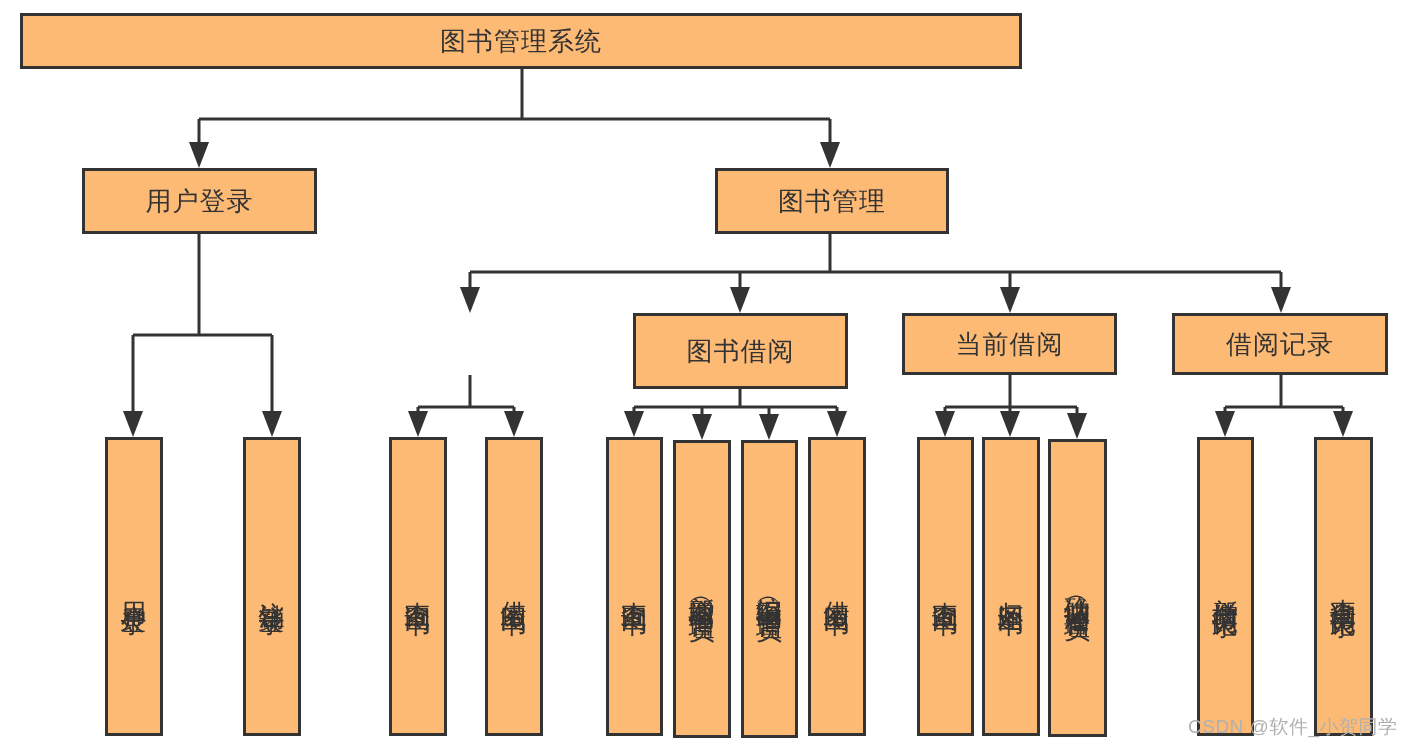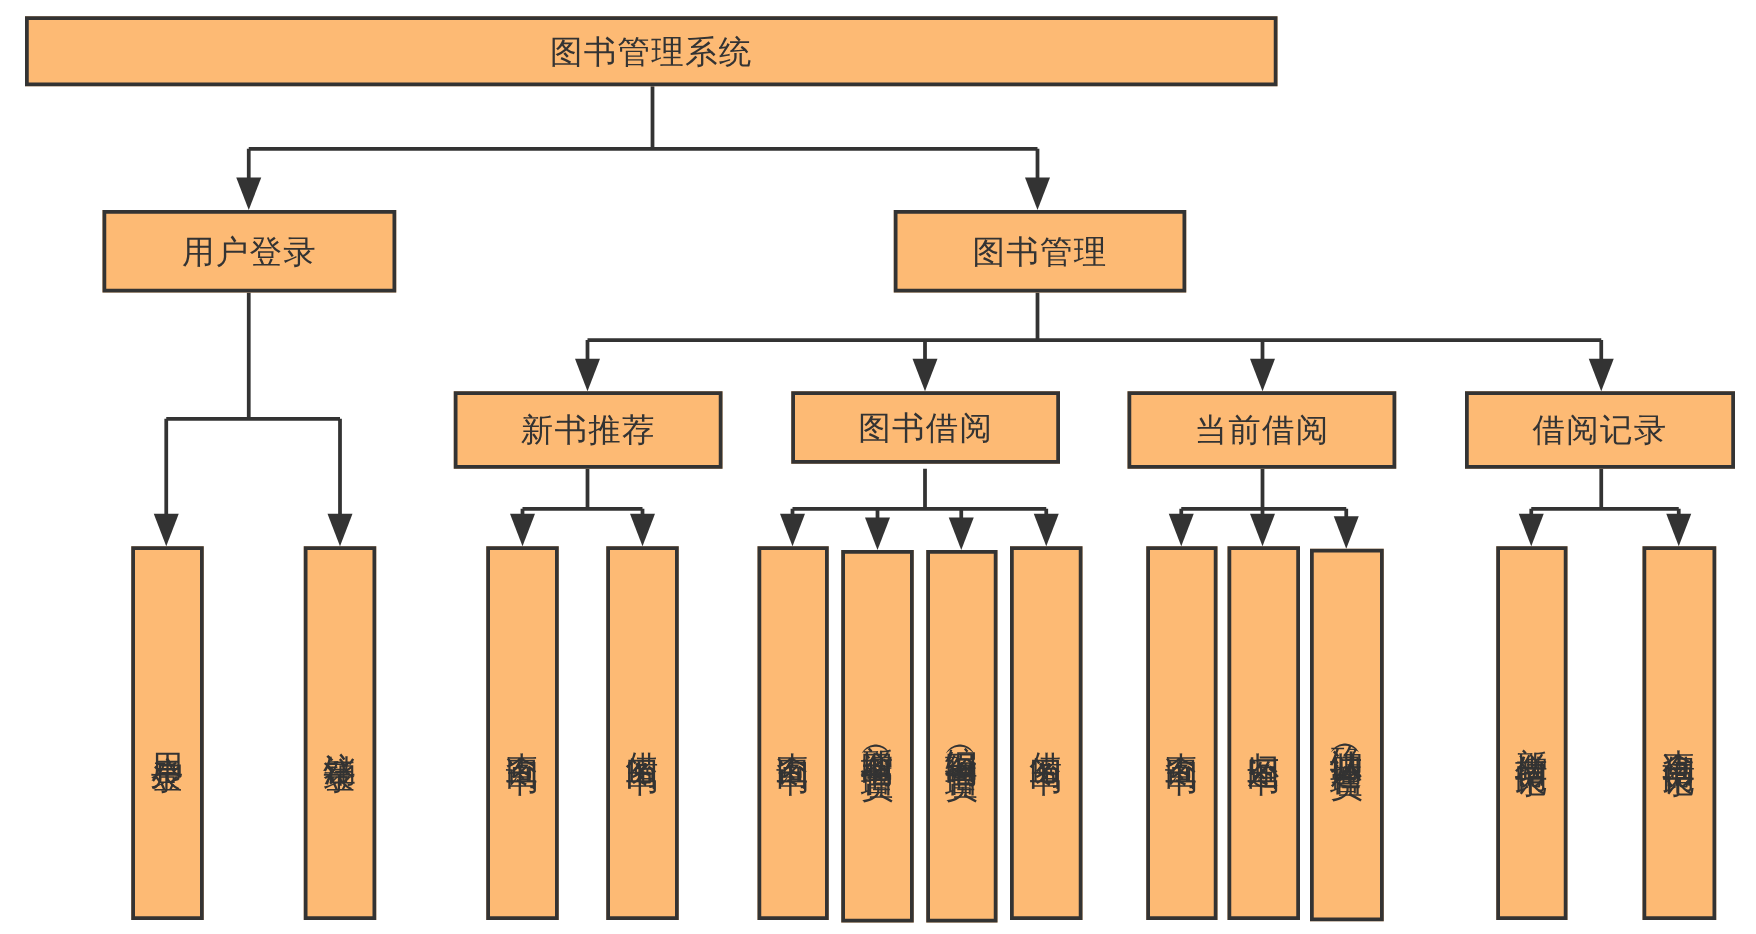--- a/index.html
+++ b/index.html
@@ -64,22 +64,21 @@
     <polygon points="1067,413 1087,413 1077,439"></polygon>
     <polygon points="1215,411 1235,411 1225,437"></polygon>
     <polygon points="1333,411 1353,411 1343,437"></polygon>
   </svg>
 
   <div class="node" style="left:20px;top:13px;width:1002px;height:56px">图书管理系统</div>
 
   <div class="node" style="left:82px;top:168px;width:235px;height:66px">用户登录</div>
   <div class="node" style="left:715px;top:168px;width:234px;height:66px">图书管理</div>
 
-  <div class="node" style="left:363px;top:313px;width:215px;height:62px">新书推荐</div>
-  <div class="node" style="left:633px;top:313px;width:215px;height:58px">图书借阅</div>
+  <div class="node" style="left:633px;top:313px;width:215px;height:76px">图书借阅</div>
   <div class="node" style="left:1172px;top:313px;width:216px;height:62px">借阅记录</div>
   <div class="node" style="left:902px;top:313px;width:215px;height:62px">当前借阅</div>
 
   <div class="node vbox" style="left:105px;top:437px;width:58px;height:299px">用户登录</div>
   <div class="node vbox" style="left:243px;top:437px;width:58px;height:299px">注销登录</div>
 
   <div class="node vbox" style="left:389px;top:437px;width:58px;height:299px">查询图书</div>
   <div class="node vbox" style="left:485px;top:437px;width:58px;height:299px">借阅图书</div>
 
   <div class="node vbox" style="left:606px;top:437px;width:57px;height:299px">查询图书</div>
@@ -87,13 +86,14 @@
   <div class="node vbox" style="left:741px;top:440px;width:57px;height:298px">编辑图书（管理员）</div>
   <div class="node vbox" style="left:808px;top:437px;width:58px;height:299px">借阅图书</div>
 
   <div class="node vbox" style="left:917px;top:437px;width:57px;height:299px">查询图书</div>
   <div class="node vbox" style="left:982px;top:437px;width:58px;height:299px">归还图书</div>
   <div class="node vbox" style="left:1048px;top:439px;width:59px;height:298px">确认归还（管理员）</div>
 
   <div class="node vbox" style="left:1197px;top:437px;width:57px;height:299px">新增借阅记录</div>
   <div class="node vbox" style="left:1314px;top:437px;width:59px;height:299px">查询借阅记录</div>
 
+  <div class="watermark">CSDN @软件_小贺同学</div>
 </div>
 
 </body></html>

